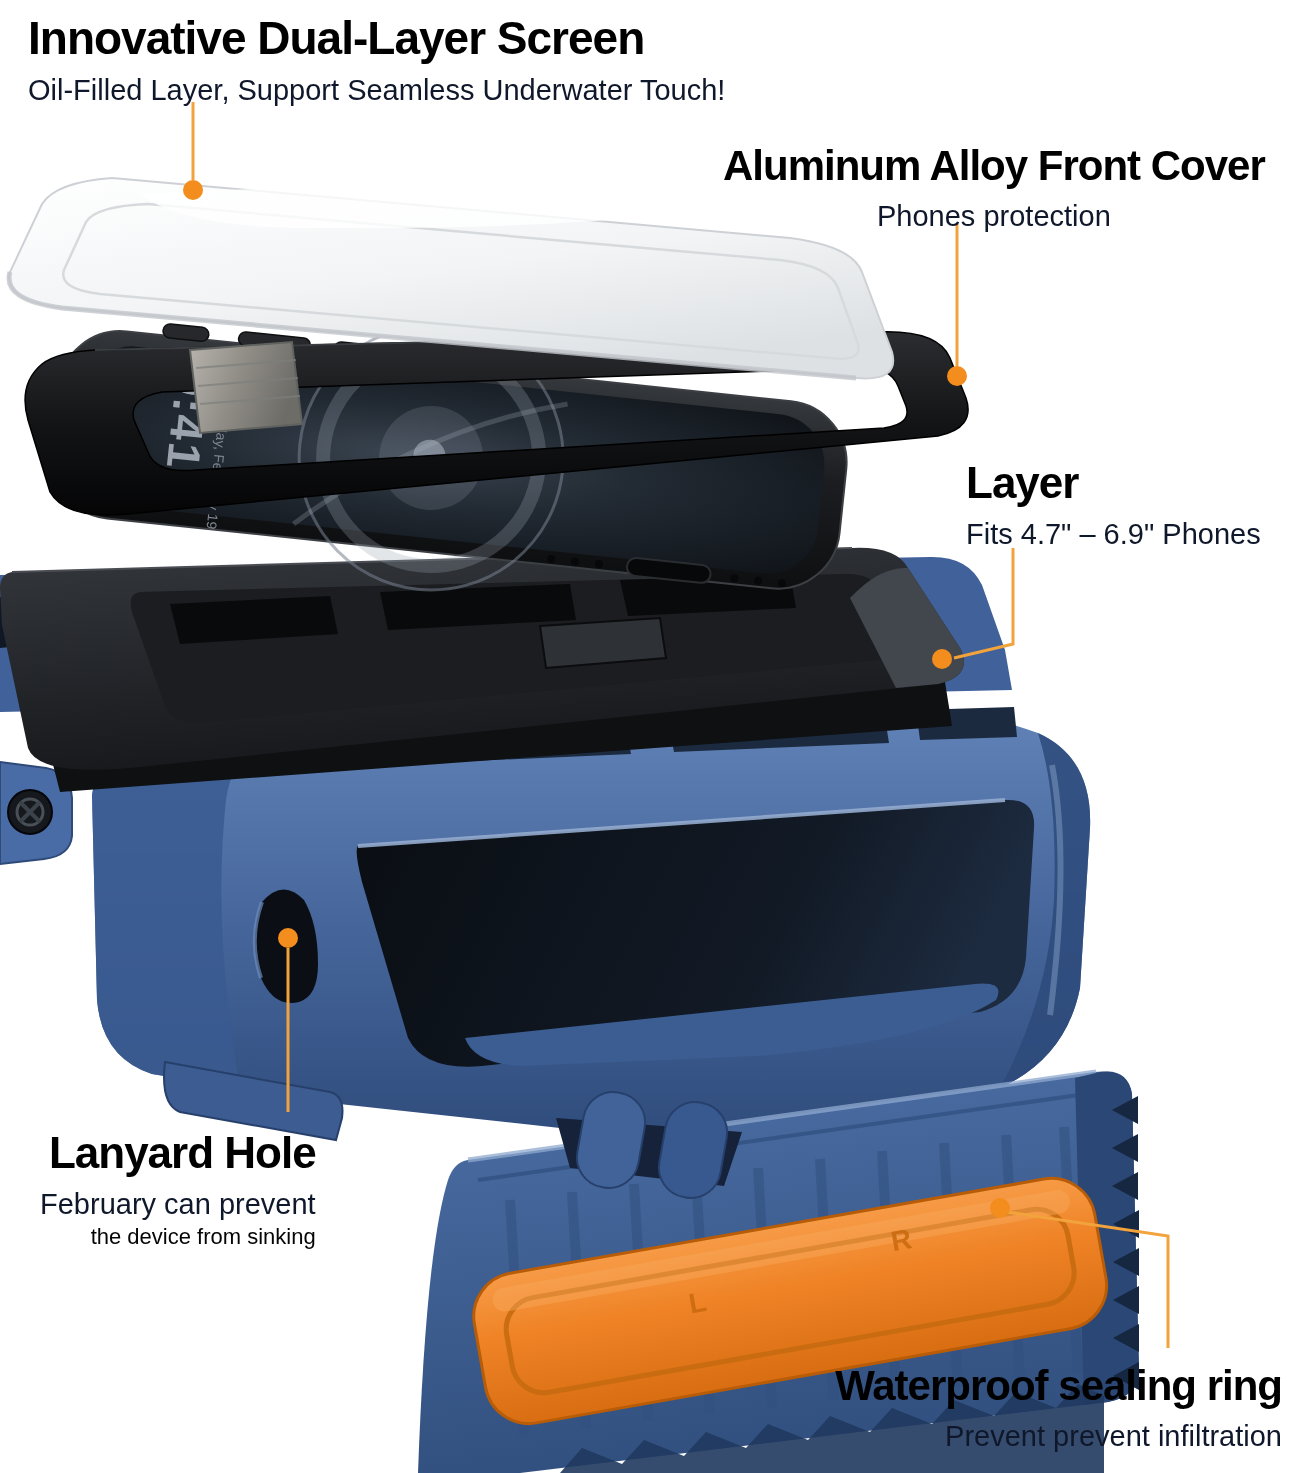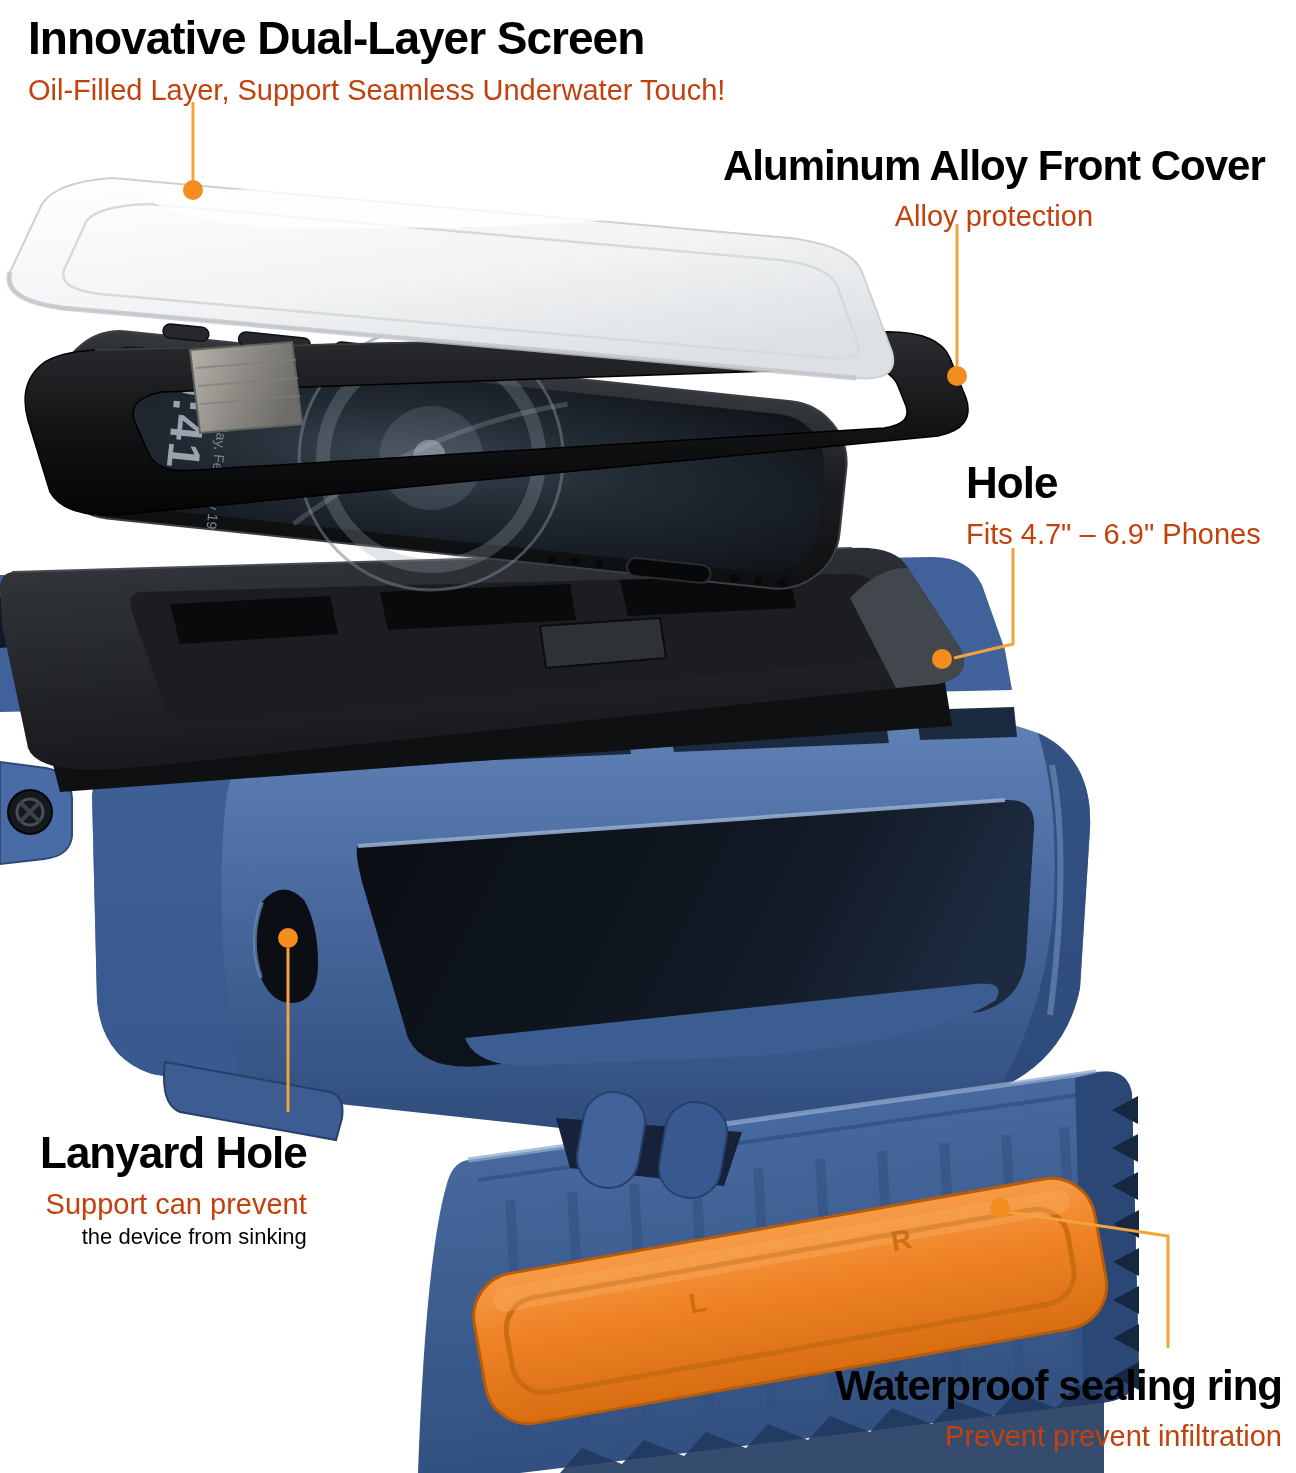--- a/index.html
+++ b/index.html
@@ -2,21 +2,21 @@
 <html><head>
 <meta charset="utf-8">
 <style>
   * { margin:0; padding:0; box-sizing:border-box; }
   html,body { background:#ffffff; }
   body { font-family:"Liberation Sans", sans-serif; }
   .canvas { position:relative; width:1296px; height:1473px; background:#ffffff; overflow:hidden; }
   .canvas > svg { position:absolute; left:0; top:0; }
   .anno { position:absolute; color:#000; }
   .anno h2 { font-size:44px; font-weight:700; letter-spacing:-1px; line-height:1.06; color:#000;margin-top:12px; }
-  .anno .sub { font-size:29px; font-weight:400; color:#c2410c; margin-top:9px; line-height:1.3; }
+  .anno .sub { font-size:29px; font-weight:400; color:#0f172a; margin-top:9px; line-height:1.3; }
   .anno .sub2 { font-size:22px; font-weight:400; color:#050505; line-height:1.3; }
   #anno-dual h2 { font-size:46px; }
   #anno-cover h2 { font-size:42px; }
   #anno-seal h2 { font-size:42px; }
   .right-align { text-align:right; }
 </style>
 </head>
 <body>
 
 <div class="canvas">
@@ -204,31 +204,31 @@
   </g>
 </svg>
 
 <div class="anno" id="anno-dual" style="left:28px; top:2px;">
   <h2>Innovative Dual-Layer Screen</h2>
   <div class="sub">Oil-Filled Layer, Support Seamless Underwater Touch!</div>
 </div>
 
 <div class="anno" id="anno-cover" style="left:723px; top:132px;text-align:center;">
   <h2>Aluminum Alloy Front Cover</h2>
-  <div class="sub">Alloy protection</div>
+  <div class="sub">Phones protection</div>
 </div>
 
 <div class="anno" id="anno-plate" style="left:966px; top:448px;">
-  <h2>Hole</h2>
+  <h2>Layer</h2>
   <div class="sub">Fits 4.7" – 6.9" Phones</div>
 </div>
 
 <div class="anno" id="anno-lanyard" style="left:40px; top:1118px;text-align:right;">
   <h2>Lanyard Hole</h2>
-  <div class="sub">Support can prevent</div>
+  <div class="sub">February can prevent</div>
   <div class="sub2">the device from sinking</div>
 </div>
 
 <div class="anno right-align" id="anno-seal" style="right:14px; top:1352px;">
   <h2>Waterproof sealing ring</h2>
   <div class="sub">Prevent prevent infiltration</div>
 </div>
 
 </div>
 

